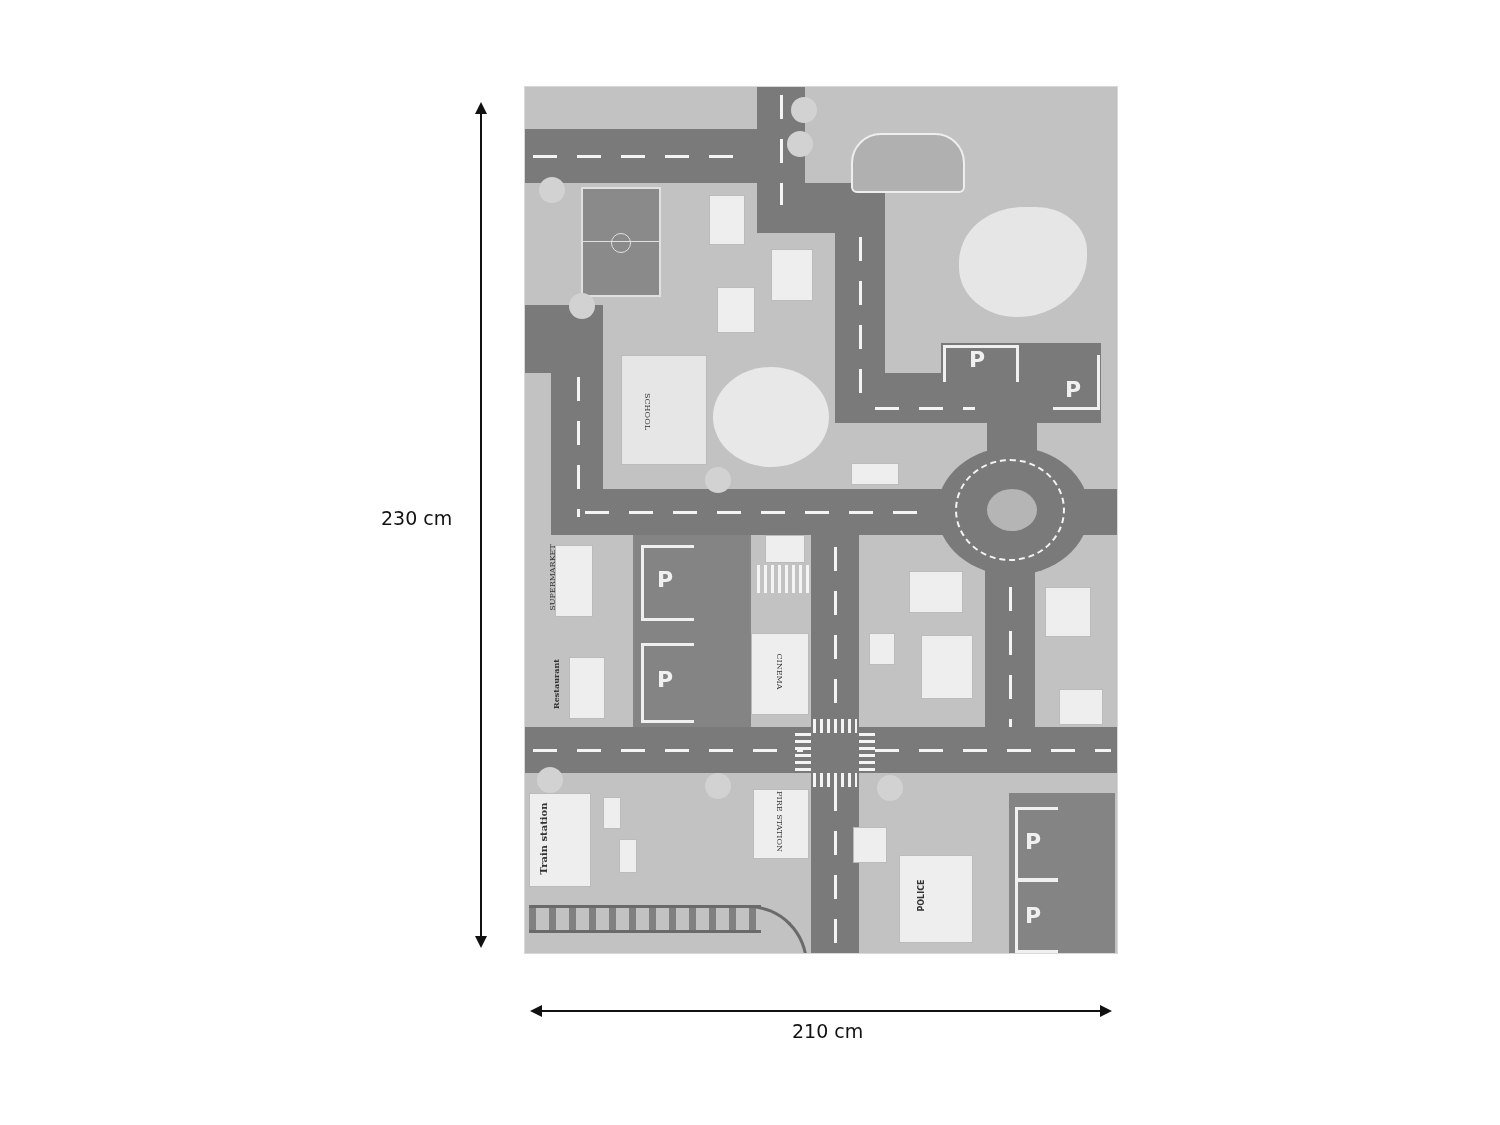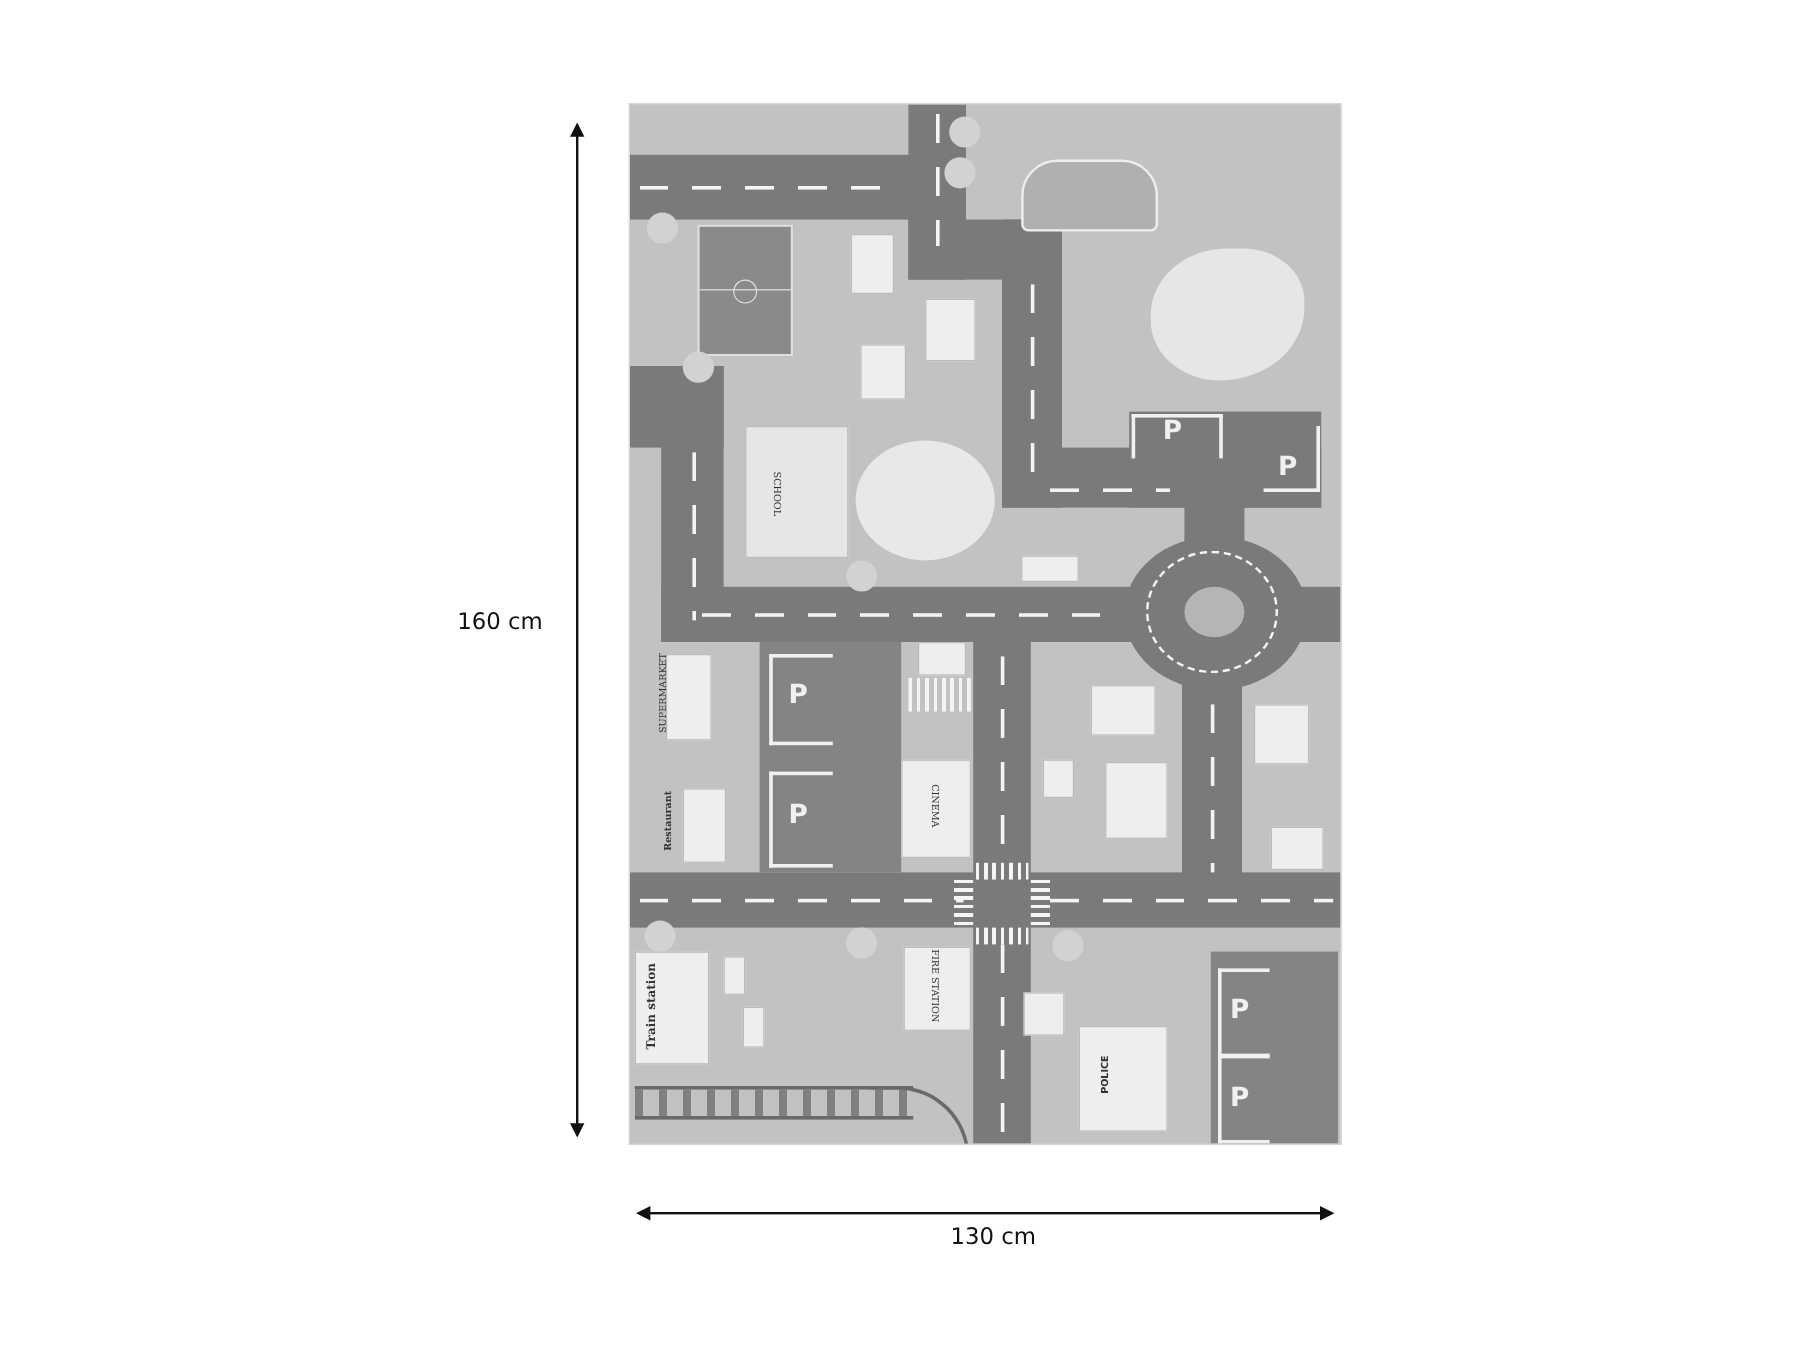--- a/index.html
+++ b/index.html
@@ -17,26 +17,26 @@
   .zebra-h { position:absolute; background-image:repeating-linear-gradient(90deg,#f4f4f4 0 3px,transparent 3px 7px); }
   .zebra-v { position:absolute; background-image:repeating-linear-gradient(180deg,#f4f4f4 0 3px,transparent 3px 7px); }
   .sign-text { position:absolute; font-size:8px; color:#333; font-family:"DejaVu Serif", serif; white-space:nowrap; }
 </style>
 </head>
 <body>
 
 <div style="position:absolute;left:480px;top:104px;width:2px;height:842px;background:#111;"></div>
 <div style="position:absolute;left:475px;top:102px;width:0;height:0;border-left:6px solid transparent;border-right:6px solid transparent;border-bottom:12px solid #111;"></div>
 <div style="position:absolute;left:475px;top:936px;width:0;height:0;border-left:6px solid transparent;border-right:6px solid transparent;border-top:12px solid #111;"></div>
-<div class="dim-label" style="left:381px;top:507px;">160 cm</div>
+<div class="dim-label" style="left:381px;top:507px;">230 cm</div>
 
 <div style="position:absolute;left:534px;top:1010px;width:574px;height:2px;background:#111;"></div>
 <div style="position:absolute;left:530px;top:1005px;width:0;height:0;border-top:6px solid transparent;border-bottom:6px solid transparent;border-right:12px solid #111;"></div>
 <div style="position:absolute;left:1100px;top:1005px;width:0;height:0;border-top:6px solid transparent;border-bottom:6px solid transparent;border-left:12px solid #111;"></div>
-<div class="dim-label" style="left:792px;top:1020px;">130 cm</div>
+<div class="dim-label" style="left:792px;top:1020px;">210 cm</div>
 
 <div class="rug">
 
   <div class="road" style="left:0;top:42px;width:280px;height:54px;"></div>
   <div class="road" style="left:232px;top:0;width:48px;height:146px;"></div>
   <div class="road" style="left:232px;top:96px;width:128px;height:50px;"></div>
   <div class="road" style="left:310px;top:96px;width:50px;height:240px;"></div>
   <div class="road" style="left:310px;top:286px;width:266px;height:50px;"></div>
   <div class="road" style="left:416px;top:256px;width:160px;height:80px;"></div>
   <div class="road" style="left:462px;top:330px;width:50px;height:40px;"></div>

